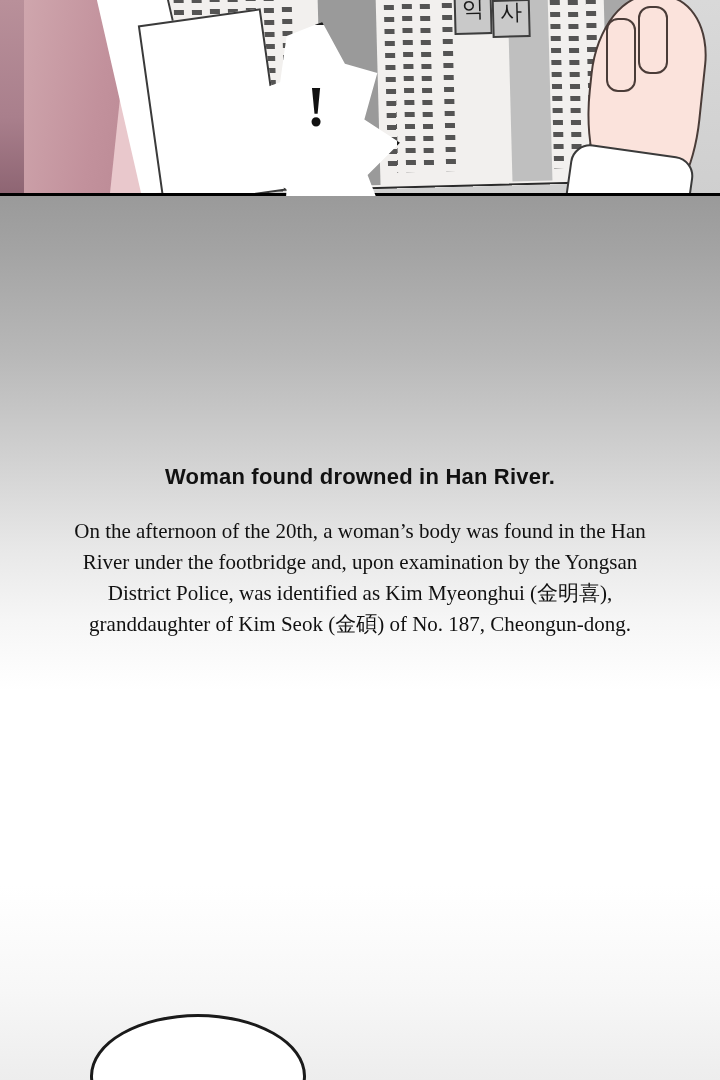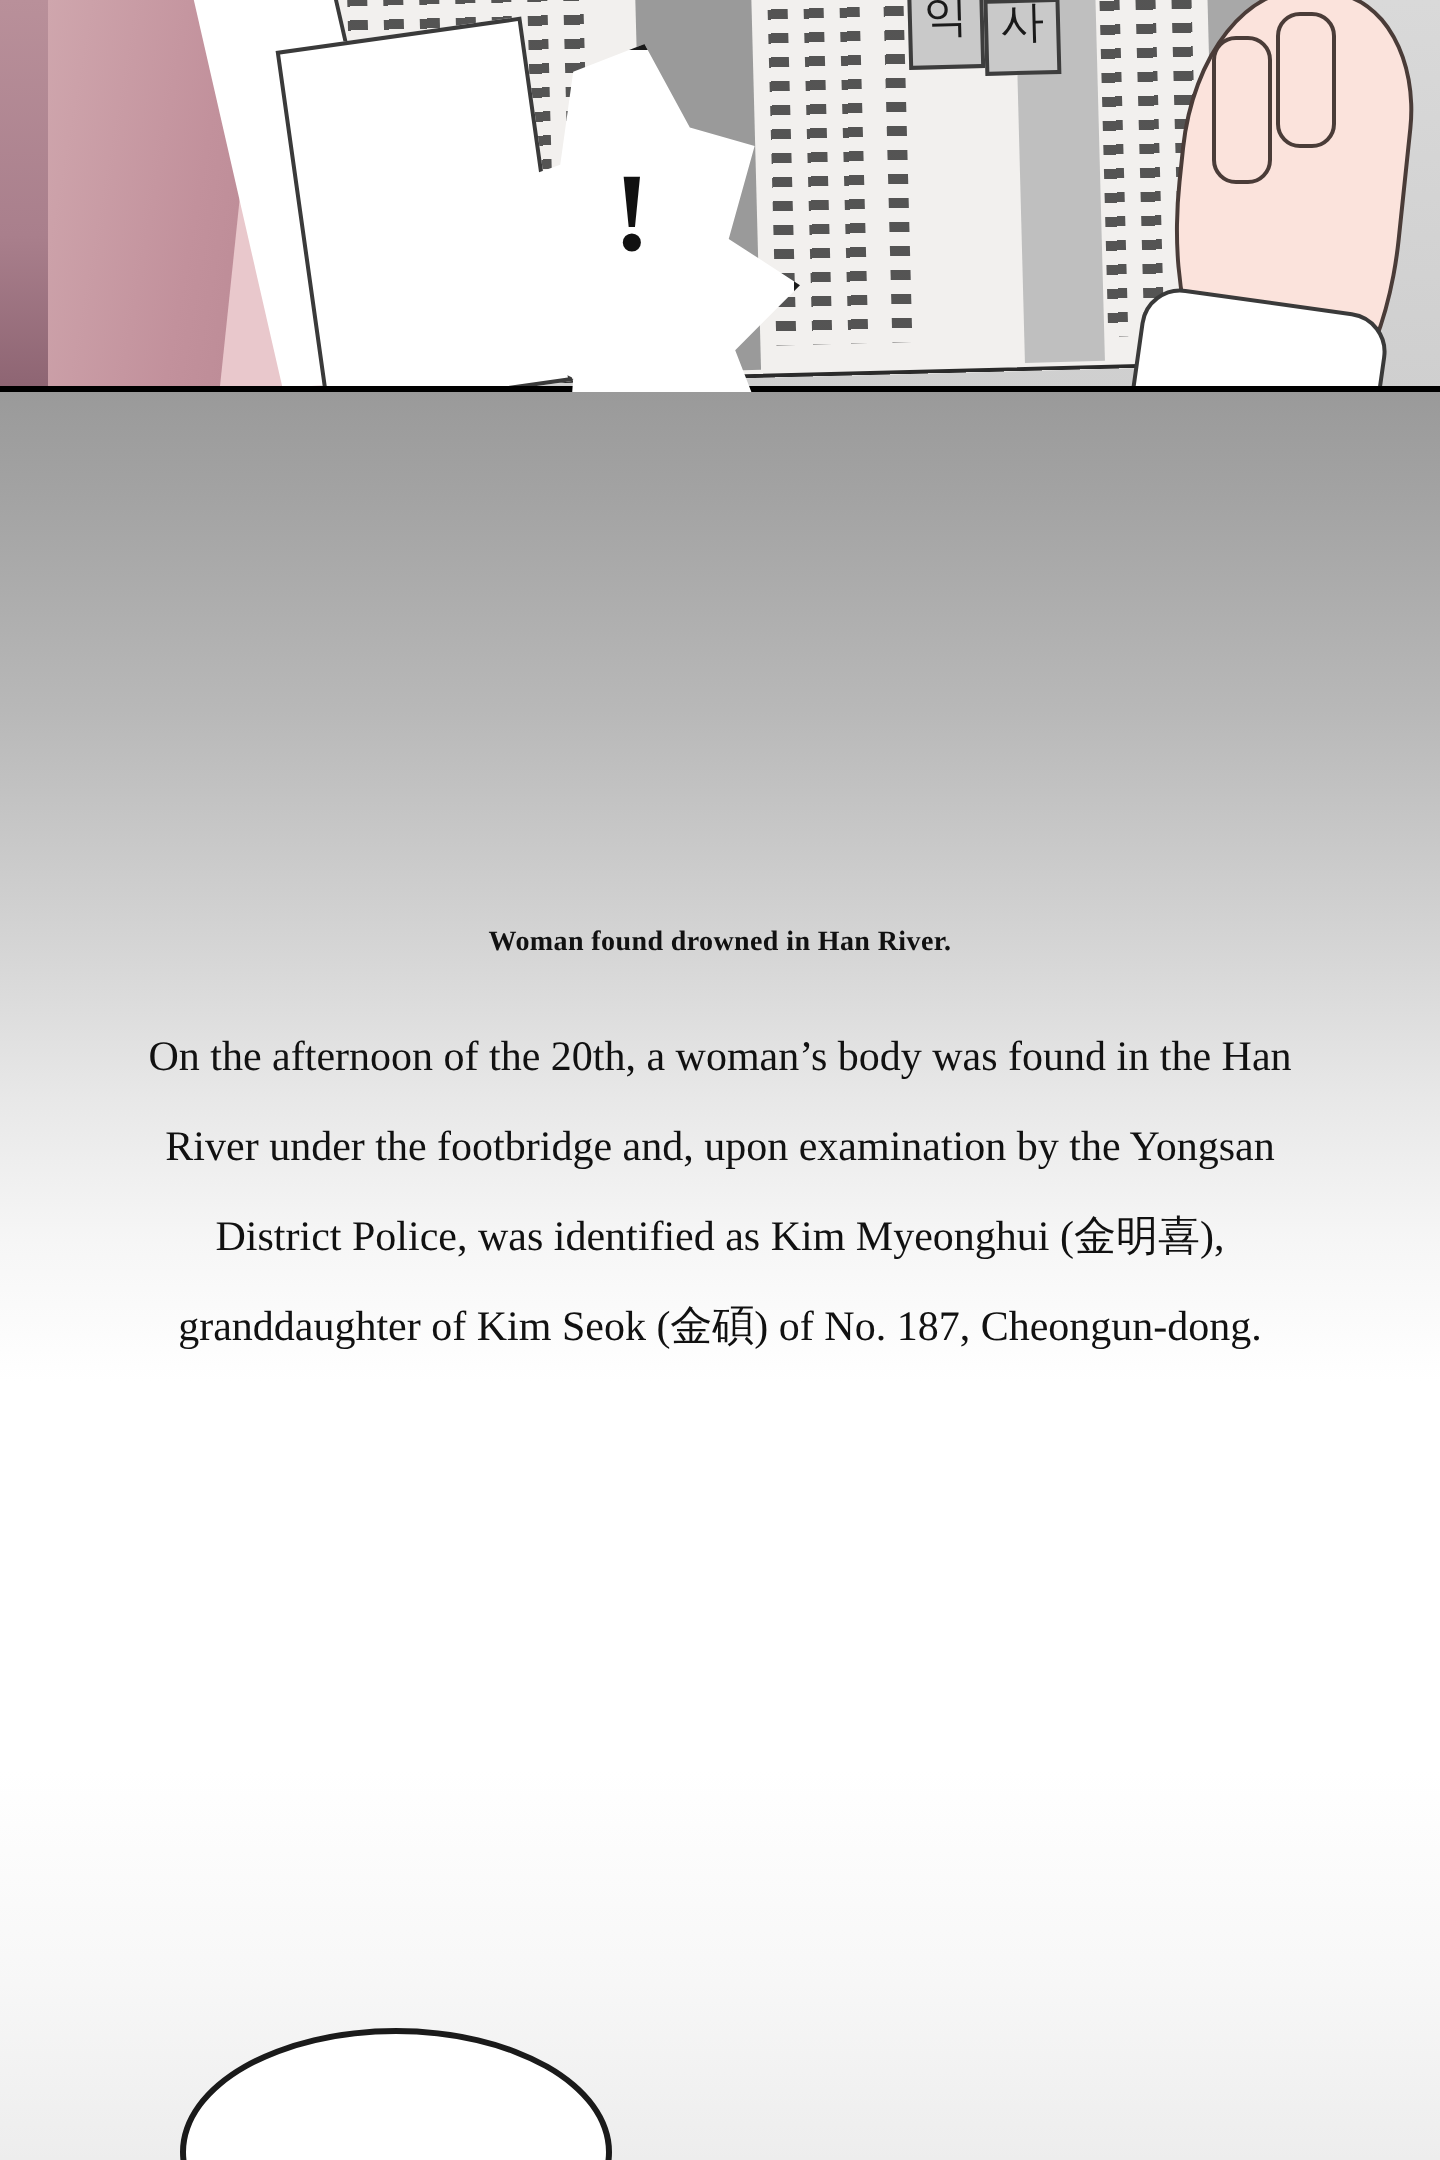--- a/index.html
+++ b/index.html
@@ -193,30 +193,30 @@
 
   .article {
     position: absolute;
     left: 60px;
     top: 268px;
     width: 600px;
     text-align: center;
     color: #111111;
   }
   .article-headline {
-    font-family: Liberation Serif, serif;
-    font-size: 14px;
+    font-family: Liberation Sans, sans-serif;
+    font-size: 22px;
     font-weight: 700;
     letter-spacing: 0.2px;
     margin: 0 0 26px 0;
   }
   .article-body {
     font-family: "Liberation Serif", serif;
     font-size: 21px;
-    line-height: 45px;
+    line-height: 31px;
     margin: 0;
     padding: 0 8px;
   }
   .article-body p { margin: 0; }
 
   
   .bubble-bottom {
     position: absolute;
     left: 90px;
     bottom: -58px;

